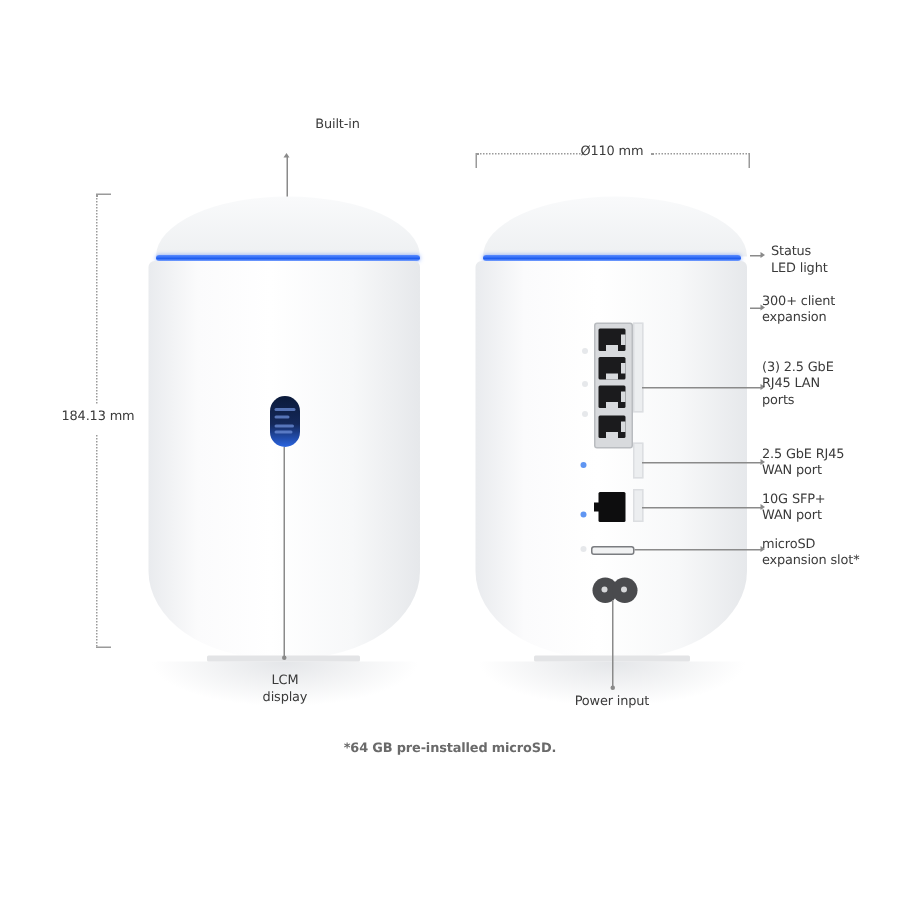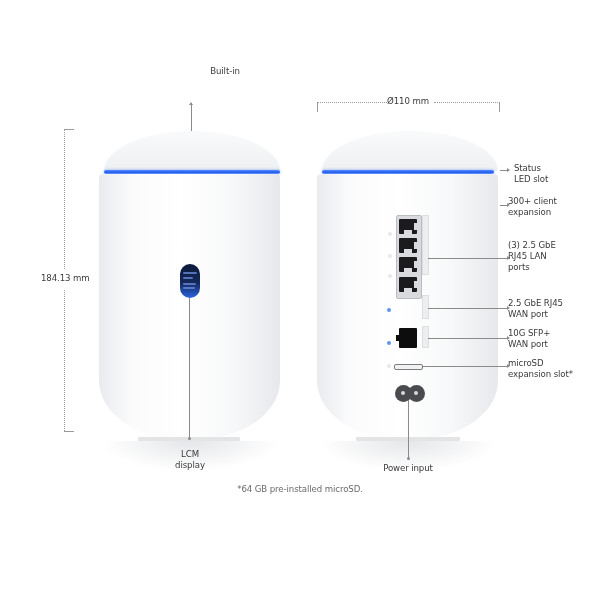--- a/index.html
+++ b/index.html
@@ -65,21 +65,21 @@
 
 <div>
   <div class="tick-v" style="left:317px; top:102px; height:10px;"></div>
   <div class="dash-h" style="left:317px; top:102px; width:70px;"></div>
   <div class="abs lbl" style="left:387px; top:96px; width:48px; text-align:left;">Ø110 mm</div>
   <div class="dash-h" style="left:434px; top:102px; width:66px;"></div>
   <div class="tick-v" style="left:499px; top:102px; height:10px;"></div>
 </div>
 
 <div>
-  <div class="abs lbl center" style="left:140px; top:66px; width:170px;">
+  <div class="abs lbl center" style="left:140px; top:78px; width:170px;">
     <div>Built-in</div>
   </div>
   <div class="arrow-u" style="left:189px; top:102px;"></div>
   <div class="vline" style="left:191px; top:104px; height:46px;"></div>
 
   <div class="dome" style="left:104px; top:131px; width:176px; height:40px;"></div>
   <div class="led" style="left:104px; top:170px; width:176px;"></div>
   <div class="body" style="left:99px; top:174px; width:181px; height:265px;"></div>
   <div class="foot" style="left:138px; top:437px; width:102px;"></div>
   <div class="reflect" style="left:100px; top:441px; width:180px;"></div>
@@ -138,21 +138,21 @@
   <div class="arrow-r" style="left:507px; top:256px;"></div>
   <div class="hline" style="left:428px; top:308px; width:80px;"></div>
   <div class="arrow-r" style="left:507px; top:306px;"></div>
   <div class="hline" style="left:428px; top:338px; width:80px;"></div>
   <div class="arrow-r" style="left:507px; top:336px;"></div>
   <div class="hline" style="left:423px; top:366px; width:85px;"></div>
   <div class="arrow-r" style="left:507px; top:364px;"></div>
 
   <div class="abs lbl" style="left:514px; top:163px;">
     <div>Status</div>
-    <div>LED slot</div>
+    <div>LED light</div>
   </div>
   <div class="abs lbl" style="left:508px; top:196px;">
     <div>300+ client</div>
     <div>expansion</div>
   </div>
   <div class="abs lbl" style="left:508px; top:240px;">
     <div>(3) 2.5 GbE</div>
     <div>RJ45 LAN</div>
     <div>ports</div>
   </div>
@@ -167,13 +167,13 @@
   <div class="abs lbl" style="left:508px; top:358px;">
     <div>microSD</div>
     <div>expansion slot*</div>
   </div>
 
   <div class="vline" style="left:408px; top:400px; height:58px;"></div>
   <div class="dot" style="left:407px; top:457px;"></div>
   <div class="abs lbl center" style="left:368px; top:463px; width:80px;">Power input</div>
 </div>
 
-<div class="abs lbl center" style="left:180px; top:484px; width:240px; color:#6a6a6a;">*64 GB pre-installed microSD.</div>
+<div class="abs lbl center" style="left:180px; top:494px; width:240px; color:#6a6a6a;font-weight:bold;">*64 GB pre-installed microSD.</div>
 
 </body></html>

